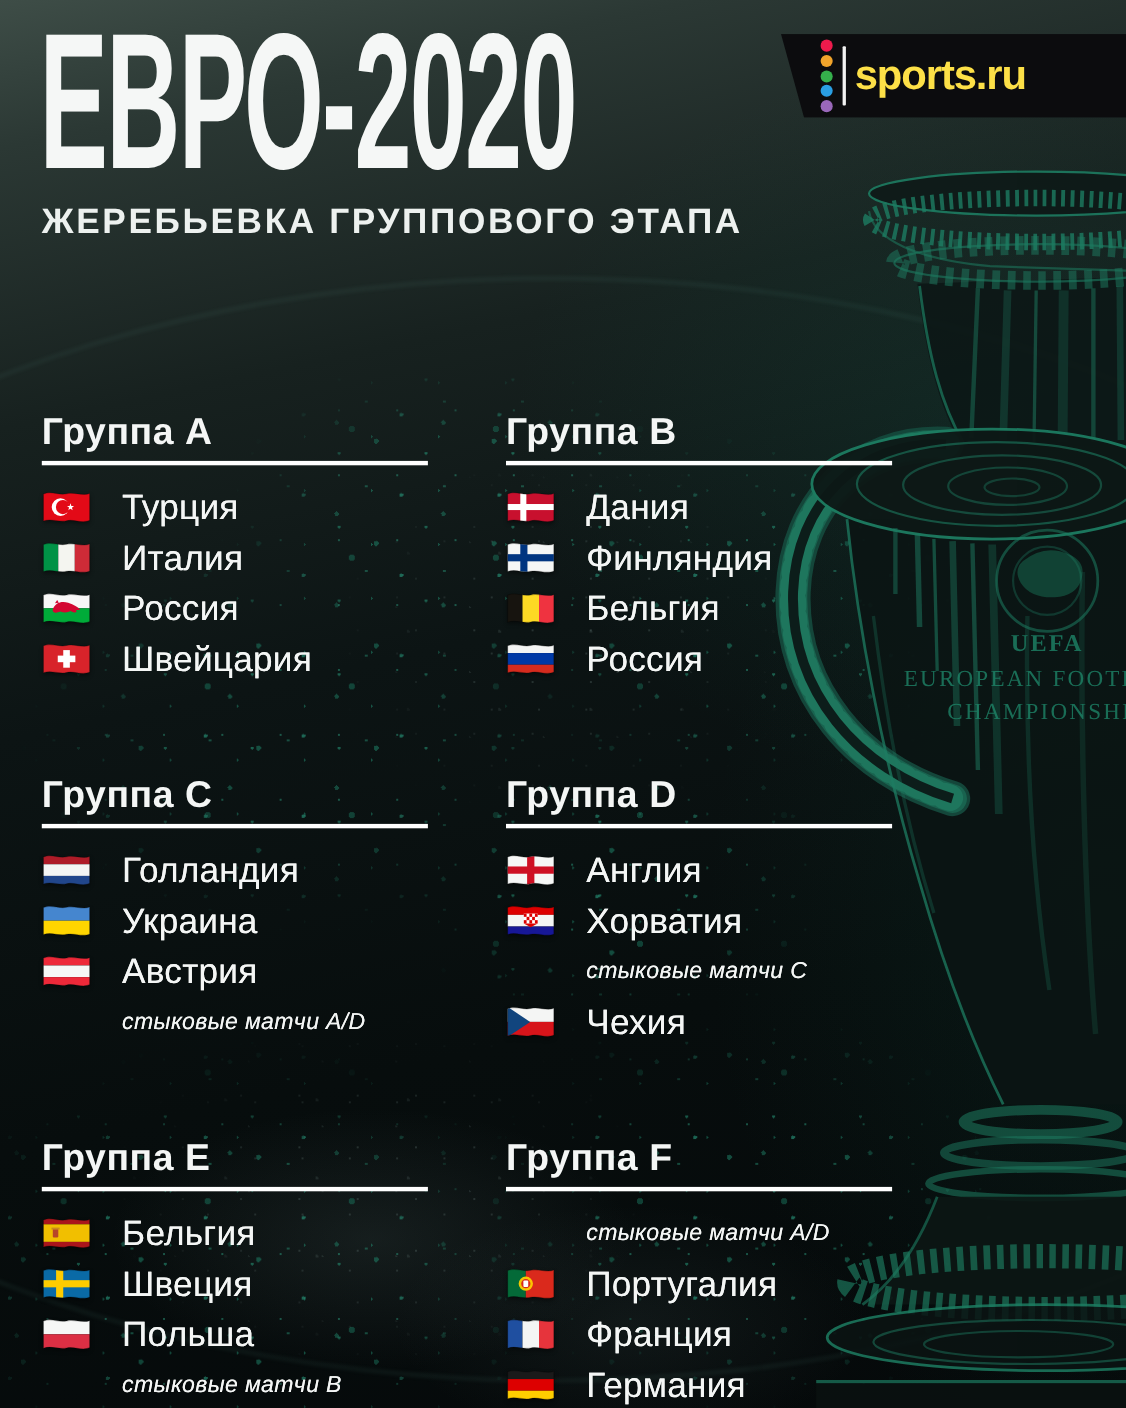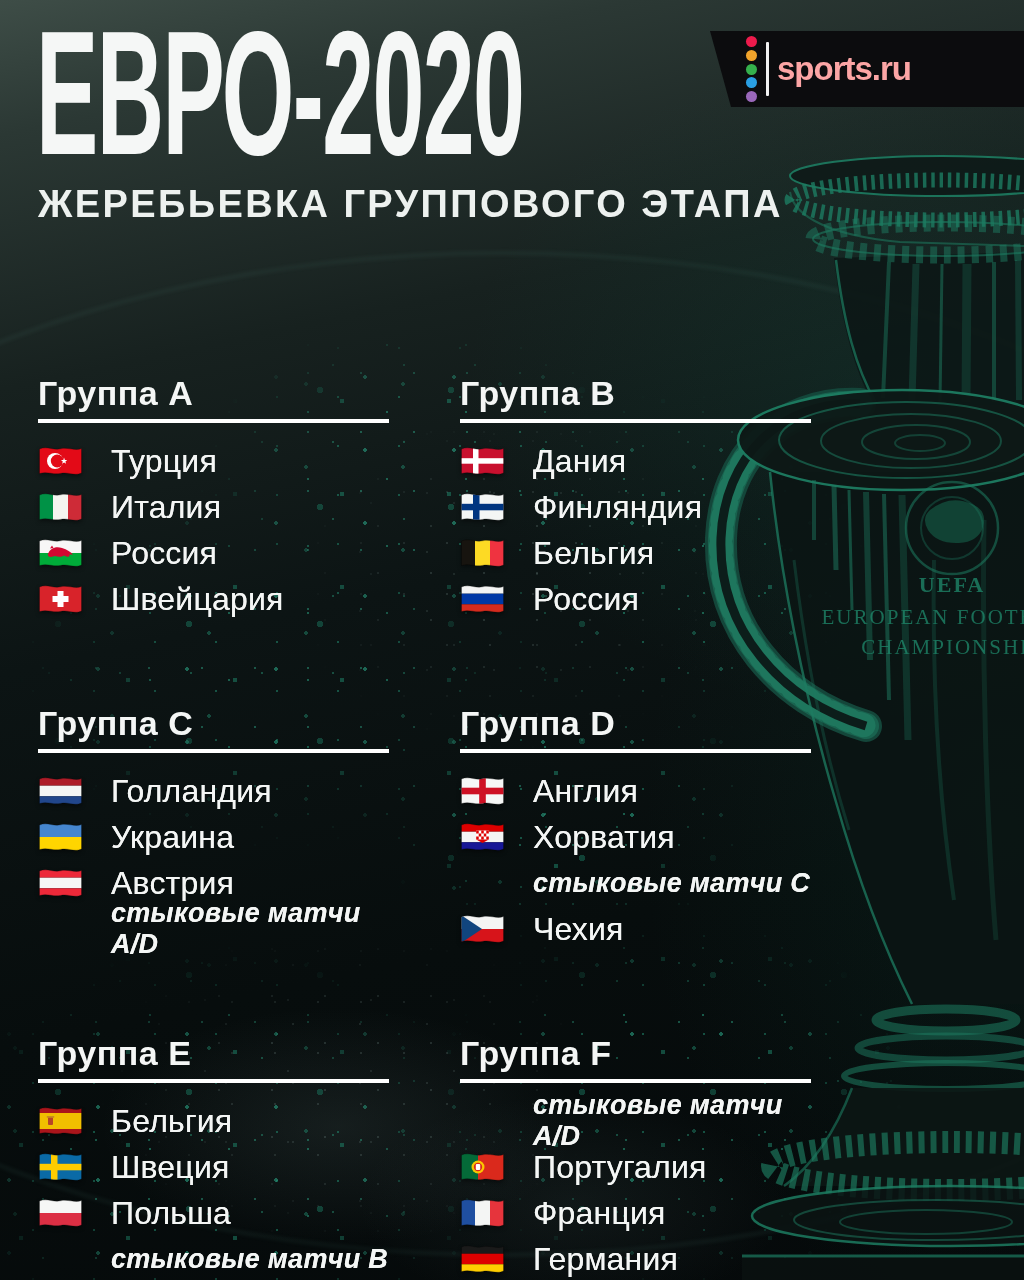--- a/index.html
+++ b/index.html
@@ -53,42 +53,42 @@
       radial-gradient(340px 220px at 34% 85%, #000 30%, transparent 75%),
       radial-gradient(300px 240px at 50% 45%, #000 25%, transparent 75%);
     mask-image:
       radial-gradient(340px 220px at 34% 85%, #000 30%, transparent 75%),
       radial-gradient(300px 240px at 50% 45%, #000 25%, transparent 75%);
     opacity:.55;}
   .trophy{position:absolute;left:684px;top:140px;pointer-events:none;}
 
   .title{position:absolute;left:36px;top:5px;margin:0;font-size:176px;line-height:1;font-weight:700;
     letter-spacing:-3px;transform:scaleX(.53);transform-origin:left top;color:#f5f7f6;white-space:nowrap;}
-  .subtitle{position:absolute;left:38px;top:183px;font-size:38px;font-weight:700;letter-spacing:2.4px;
+  .subtitle{position:absolute;left:38px;top:183px;font-size:32px;font-weight:700;letter-spacing:2.4px;
     color:#edf1ef;white-space:nowrap;}
 
   .logo{position:absolute;top:31px;right:0;height:76px;width:314px;background:#0c0c0e;
     clip-path:polygon(0 0,100% 0,100% 100%,21px 100%);
     display:flex;align-items:center;padding-left:36px;box-sizing:border-box;}
   .dots{display:flex;flex-direction:column;gap:2.8px;margin-right:9px;}
   .dot{width:11px;height:11px;border-radius:50%;}
   .logo-bar{width:3px;height:54px;background:#f2f2f2;margin-right:8px;border-radius:1px;}
-  .logo-text{font-size:33px;font-weight:700;letter-spacing:-1px;color:#fca5a5;}
+  .logo-text{font-size:38px;font-weight:700;letter-spacing:-1px;color:#fde047;}
 
   .groups{position:absolute;left:38px;top:375px;width:773px;display:grid;
     grid-template-columns:351px 351px;column-gap:71px;row-gap:83px;}
   .group h2{margin:0;font-size:34px;line-height:36px;font-weight:700;letter-spacing:.5px;}
   .rule{margin-top:8px;height:4px;background:#fff;}
   .rows{margin-top:15px;}
   .row{height:46px;display:flex;align-items:center;}
   .flag{width:45px;height:32px;margin-right:28px;flex:0 0 45px;display:block;
     filter:drop-shadow(0 2px 2px rgba(0,0,0,.45));}
   .row .label{font-size:32px;font-weight:400;letter-spacing:.2px;
     text-shadow:0 0 .6px rgba(244,246,245,.9);}
-  .row.playoff .label{margin-left:73px;font-size:27px;font-style:italic;font-weight:700;letter-spacing:.3px;}
+  .row.playoff .label{margin-left:73px;font-size:21px;font-style:italic;font-weight:400;letter-spacing:.3px;}
 </style>
 </head>
 <body>
 
 <div class="canvas">
   <div class="haze"></div>
   <div class="horizon"></div>
   <div class="speckles sp1"></div>
   <div class="speckles sp2"></div>
 

